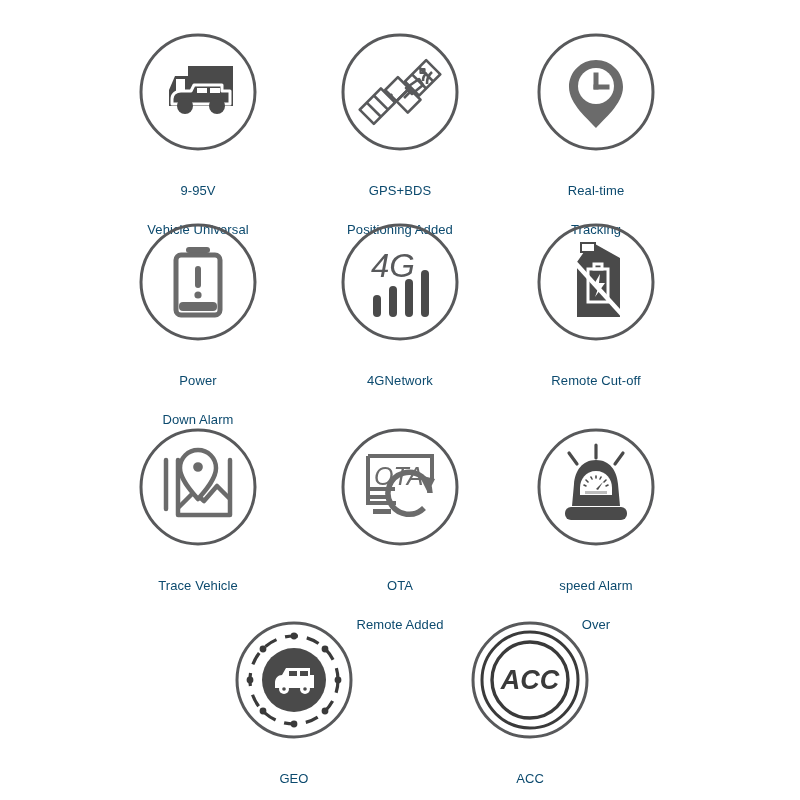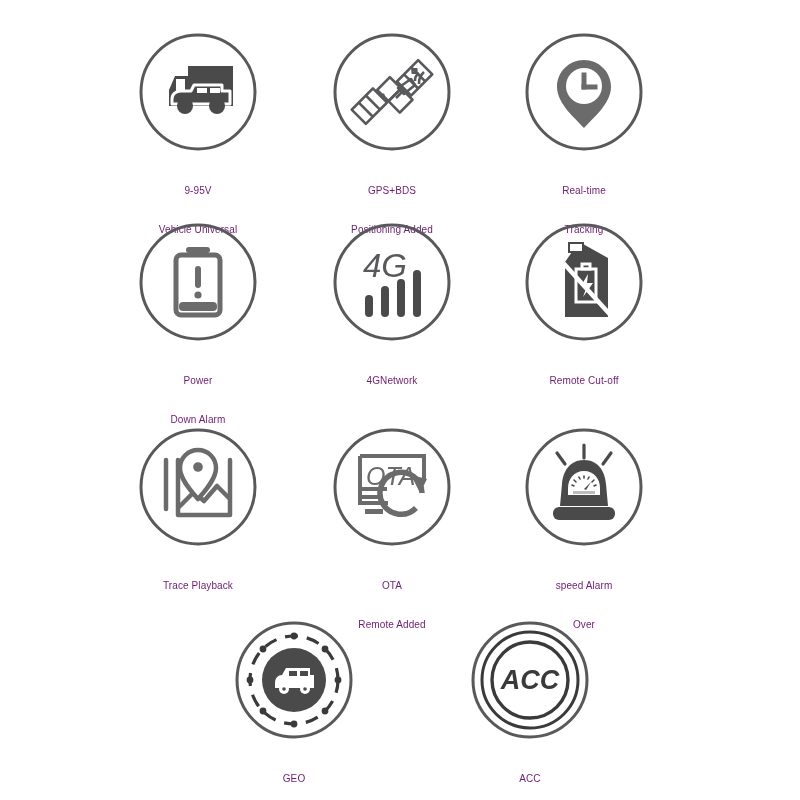--- a/index.html
+++ b/index.html
@@ -31,32 +31,32 @@
     position: relative;
     font-style: italic;
   }
   .circle-wrap svg {
     display: block;
     width: 120px;
     height: 120px;
   }
   .caption {
     margin-top: 9px;
-    font-size: 10px;
+    font-size: 13px;
     line-height: 19.5px;
-    color: #701a75;
+    color: #0c4a6e;
     letter-spacing: .1px;
     white-space: pre-line;
   }
   .cap-line { display: block; }
 
   
   .c1 { left: 98px; }
-  .c2 { left: 292px; }
-  .c3 { left: 484px; }
+  .c2 { left: 300px; }
+  .c3 { left: 496px; }
   .r1 { top: 32px; }
   .r2 { top: 222px; }
   .r3 { top: 427px; }
   .b1 { left: 194px; top: 620px; }
   .b2 { left: 430px; top: 620px; }
 </style>
 </head>
 <body>
 
 <div class="board">
@@ -197,21 +197,21 @@
         <g fill="none" stroke="#6b6b6b" stroke-width="4.5" stroke-linecap="round" stroke-linejoin="round">
           <line x1="28" y1="33" x2="28" y2="82"></line>
           <path d="M40 33 L40 88 L92 88 L92 33"></path>
           <path d="M41 80 L56 65 L66 74 L79 59 L91 71"></path>
           <path d="M60 23 C50 23 42 31 42 41 C42 53 55 66 60 72 C65 66 78 53 78 41 C78 31 70 23 60 23 Z" fill="#ffffff"></path>
           <circle cx="60" cy="40" r="2.6" fill="#6b6b6b"></circle>
         </g>
       </svg>
     </div>
     <div class="caption">
-      <span class="cap-line">Trace Playback</span>
+      <span class="cap-line">Trace Vehicle</span>
       <span class="cap-line"></span>
     </div>
   </div>
 
   <div class="feature c2 r3">
     <div class="circle-wrap">
       <svg viewBox="0 0 120 120" xmlns="http://www.w3.org/2000/svg">
         <circle cx="60" cy="60" r="57" fill="none" stroke="#58595b" stroke-width="3"></circle>
         <g fill="none" stroke="#6b6b6b" stroke-width="4">
           <path d="M28 29 L92 29 L92 52"></path>

